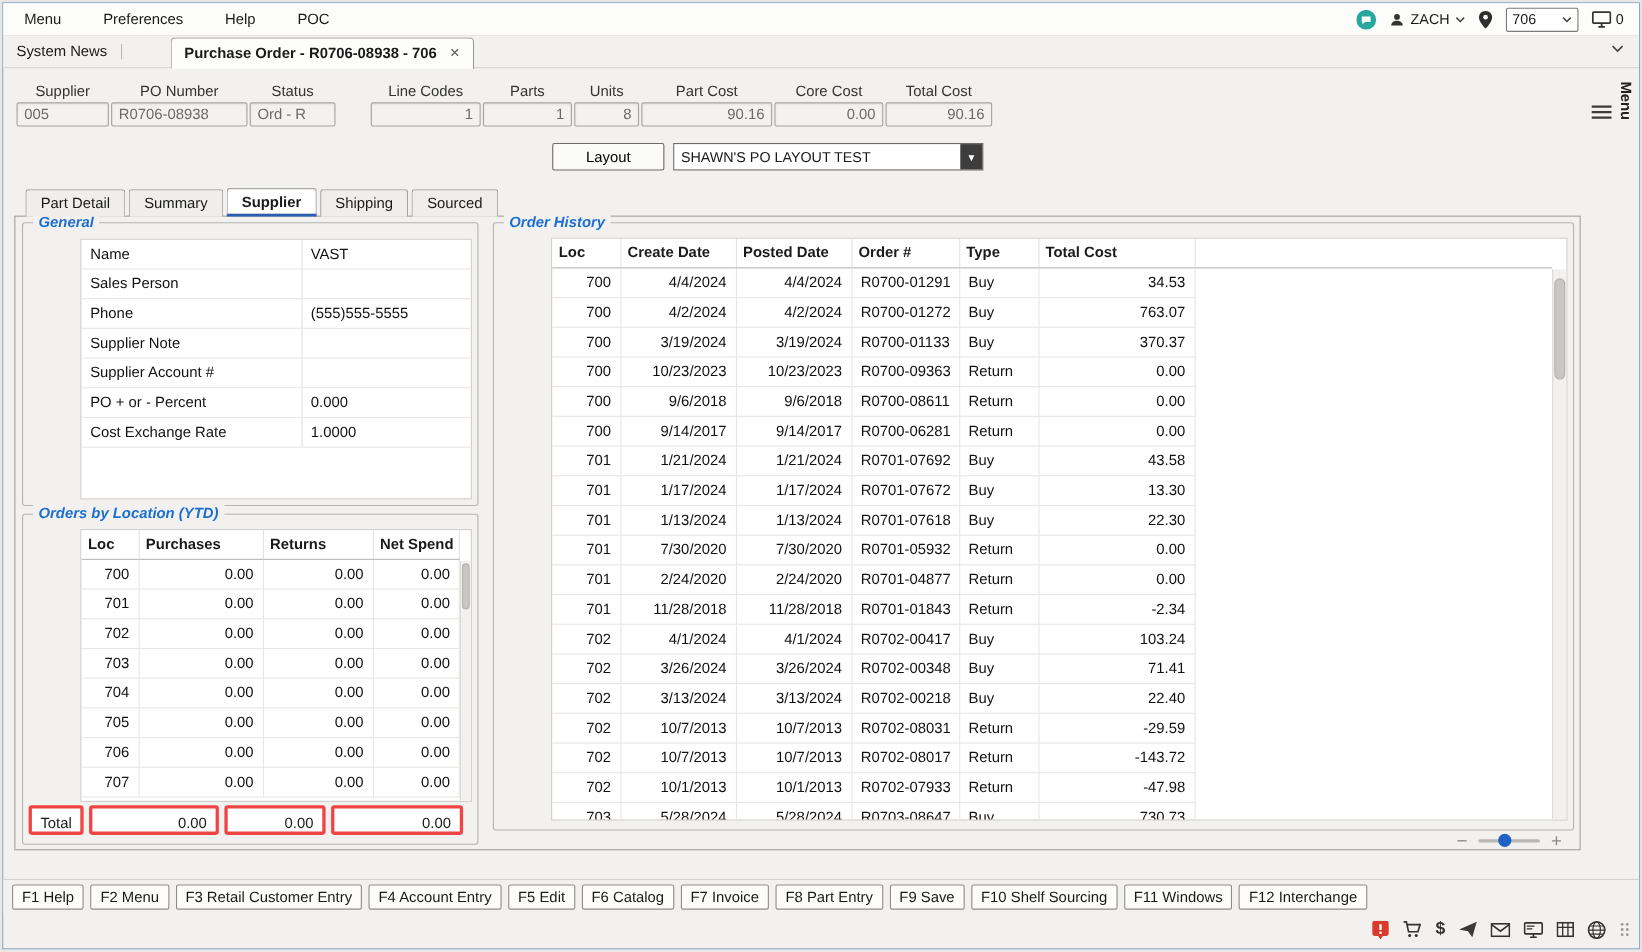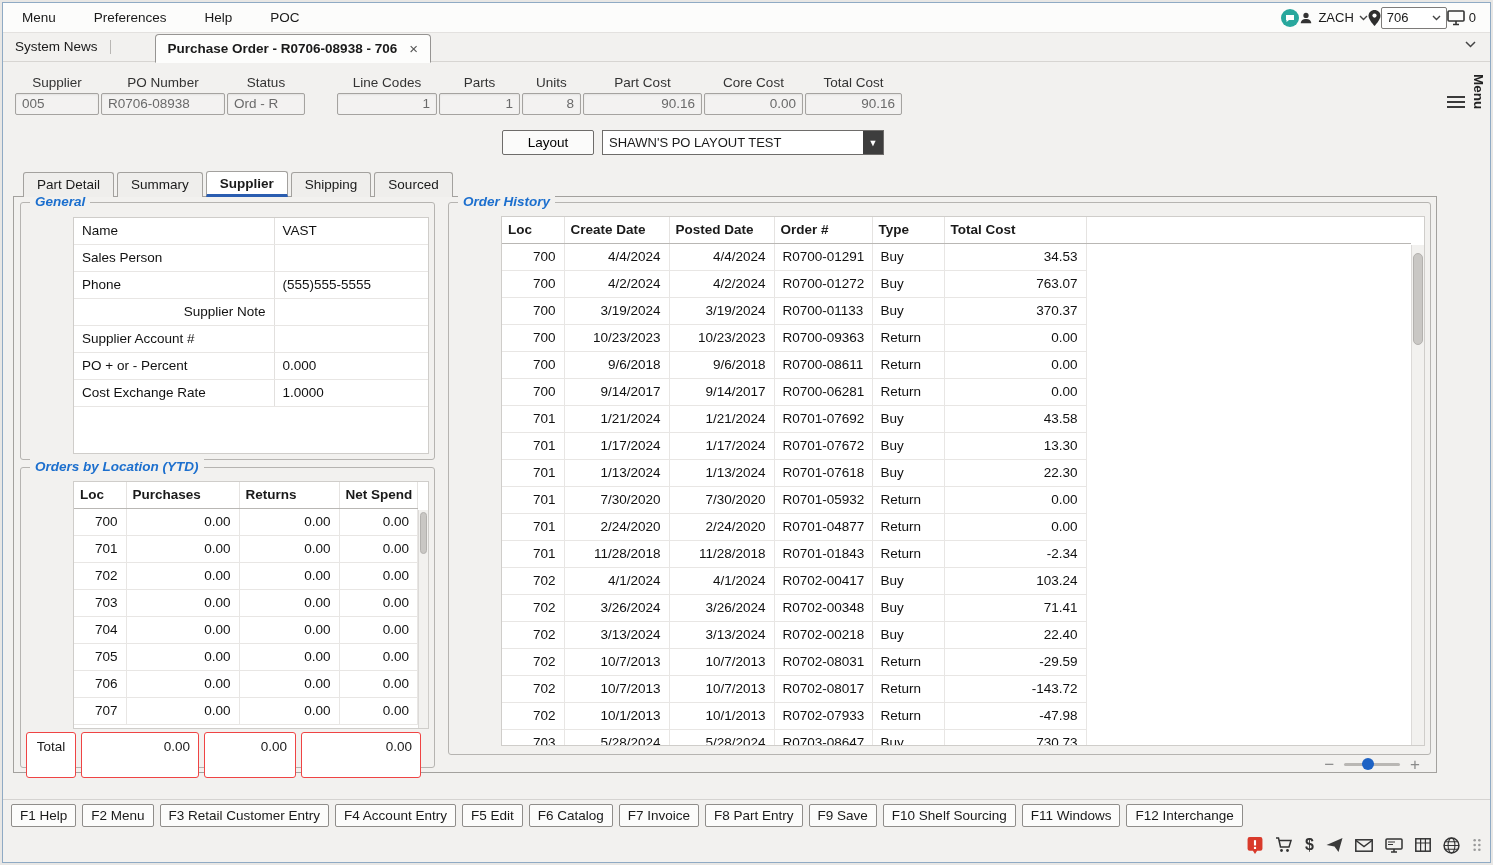--- a/index.html
+++ b/index.html
@@ -5,21 +5,21 @@
   * { box-sizing: border-box; }
   html,body { margin:0; padding:0; width:1493px; height:865px; overflow:hidden;
     background:#e8e7e5; font-family:"Liberation Sans","DejaVu Sans",sans-serif; color:#1a1a1a; }
   .window { position:relative; width:1489px; height:861px; margin:2px; background:#f2f1ef;
     border:1px solid #8faac4; }
 
   
   .menubar { position:absolute; top:0; left:0; right:0; height:30px; background:#fcfcfb;
     border-bottom:1px solid #e3e1df; display:flex; align-items:center; font-size:13.5px; }
   .menu-item { padding:0 19px; line-height:30px; cursor:default; }
-  .menubar-right { margin-left:auto; display:flex; align-items:center; padding-right:14px; }
+  .menubar-right { margin-left:auto; display:flex; align-items:center; gap:12px; padding-right:14px; }
   .userbox { display:flex; align-items:center; gap:5px; font-size:13px; }
   .store-select { width:66px; height:22px; border:1px solid #7d7b79; background:#fff; border-radius:2px;
     display:flex; align-items:center; justify-content:space-between; padding:0 5px; font-size:13px; }
   .ws { display:flex; align-items:center; gap:4px; font-size:13px; }
 
   
   .tabrow { position:absolute; top:30px; left:0; right:0; height:29px; background:#f2f1ef;
     border-bottom:1px solid #d7d5d2; display:flex; align-items:center; font-size:13.5px; }
   .doc-tab.plain { padding:0 12px; line-height:28px; }
   .tab-sep { width:1px; height:14px; background:#b9b7b4; }
@@ -35,21 +35,21 @@
   .hfield { display:flex; flex-direction:column; margin-right:2px; }
   .hlabel { text-align:center; font-size:13.5px; color:#333; height:21px; line-height:21px; white-space:nowrap; }
   .hbox { height:22px; line-height:20px; border:1px solid #a5a3a0; background:#f3f2f1; color:#6a6a6a;
     padding:0 6px; font-size:13.5px; border-radius:2px; box-shadow:inset 0 1px 2px rgba(0,0,0,0.07);
     white-space:nowrap; overflow:hidden; }
   .hbox.num { text-align:right; }
   .hspacer { width:30px; }
 
   
   .layout-bar { position:absolute; top:127px; left:499px; display:flex; gap:8px; }
-  .layout-btn { width:92px; height:25px; border:1px solid #6e6c6a; background:#fbfbfa;
+  .layout-btn { width:102px; height:25px; border:1px solid #6e6c6a; background:#fbfbfa;
     font-size:13.5px; border-radius:2px; font-family:inherit; }
   .layout-combo { width:282px; height:25px; border:1px solid #6e6c6a; background:#fff;
     display:flex; align-items:center; padding-left:6px; font-size:13px; position:relative; }
   .combo-btn { position:absolute; right:0; top:0; width:20px; height:100%; background:#3d3d3d;
     color:#fff; font-size:9px; display:flex; align-items:center; justify-content:center; }
 
   
   .side-menu { position:absolute; right:0; top:59px; width:48px; height:220px; text-align:center; }
   .side-menu .burger { margin-top:10px; }
   .vtext { margin-top:12px; writing-mode:vertical-rl; font-size:13.5px; font-weight:600; color:#222;
@@ -88,21 +88,21 @@
   .general-table td:first-child { border-right:1px solid #e2e0de; }
   .obl-table { width:calc(100% - 10px); }
   .oh-table { width:calc(100% - 13px); }
 
   .vscroll { position:absolute; right:0; width:11px; background:#f2f1ef; border-left:1px solid #dcdad8; }
   .g-obl .vscroll { top:28px; bottom:0; width:10px; }
   .g-oh .vscroll { top:28px; bottom:0; width:13px; }
   .vthumb { position:absolute; left:1px; right:1px; background:#c9c7c4; border:1px solid #b3b1ae; border-radius:5px; }
 
   .obl-total { position:absolute; left:5px; right:5px; bottom:5px; height:30px; display:flex; gap:5px; }
-  .tbox { border:1px solid #ef4444; background:#fff; border-radius:3px; height:46px; line-height:27px;
+  .tbox { border:3px solid #ef4444; background:#fff; border-radius:3px; height:27px; line-height:27px;
     font-size:13.5px; }
   .tbox.tlabel { width:50px; text-align:center; }
   .tbox.tval { text-align:right; padding-right:8px; }
   .tw1 { width:118px; } .tw2 { width:92px; } .tw3 { width:120px; }
 
   .zoom { position:absolute; right:16px; top:558px; height:18px; display:flex; align-items:center;
     gap:10px; color:#8a8a8a; }
   .zoom .sign { font-size:17px; line-height:1; }
   .zoom-track { width:56px; height:3px; background:#b9b7b4; position:relative; border-radius:2px; }
   .zoom-thumb { position:absolute; left:18px; top:-5px; width:12px; height:12px; border-radius:50%;
@@ -272,21 +272,21 @@
               </tr>
               <tr>
                 <td style="text-align: left;">Sales Person</td>
                 <td style="text-align: left;"></td>
               </tr>
               <tr>
                 <td style="text-align: left;">Phone</td>
                 <td style="text-align: left;">(555)555-5555</td>
               </tr>
               <tr>
-                <td style="text-align: right;">Supplier Note</td>
+                <td style="text-align: left;">Supplier Note</td>
                 <td style="text-align: left;"></td>
               </tr>
               <tr>
                 <td style="text-align: left;">Supplier Account #</td>
                 <td style="text-align: left;"></td>
               </tr>
               <tr>
                 <td style="text-align: left;">PO + or - Percent</td>
                 <td style="text-align: left;">0.000</td>
               </tr>

